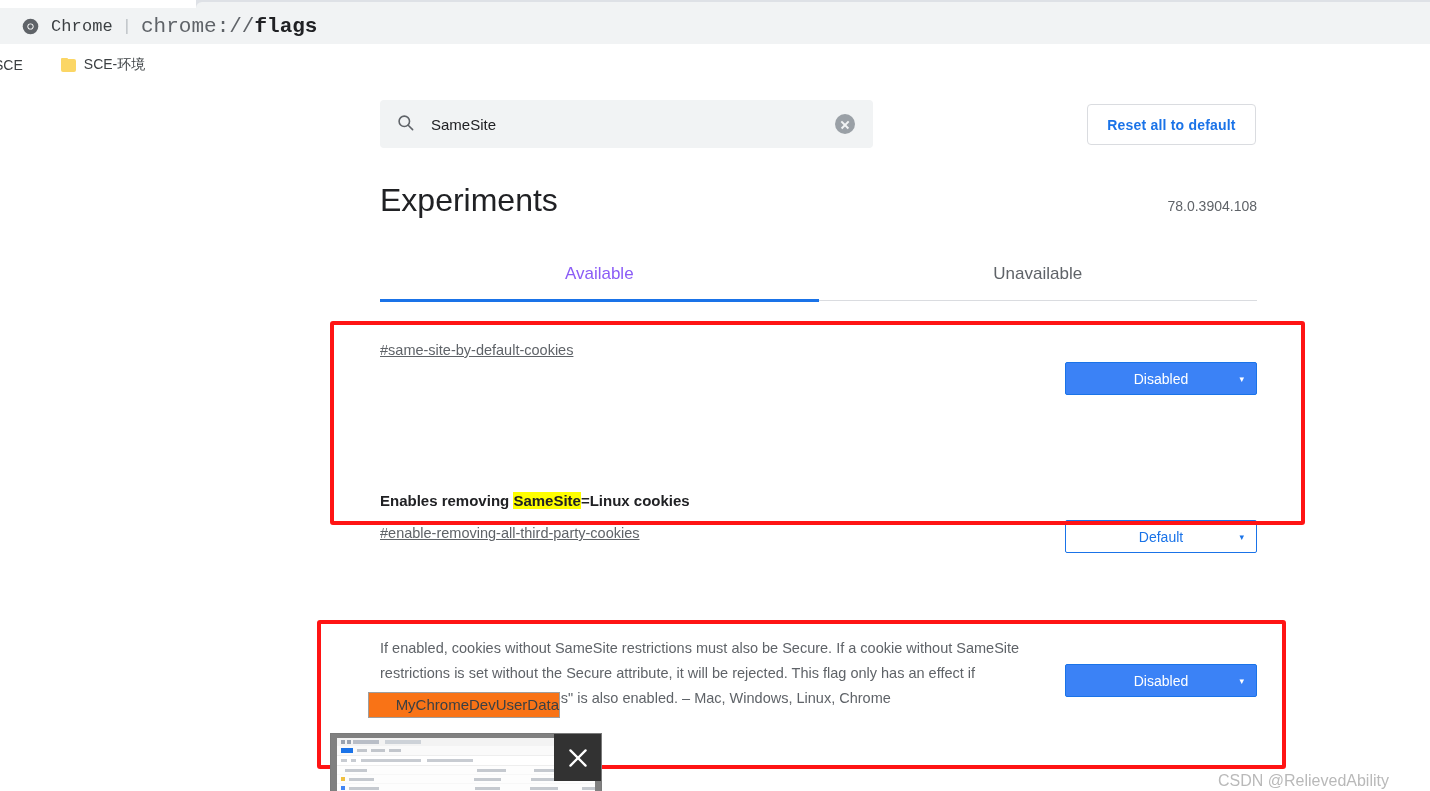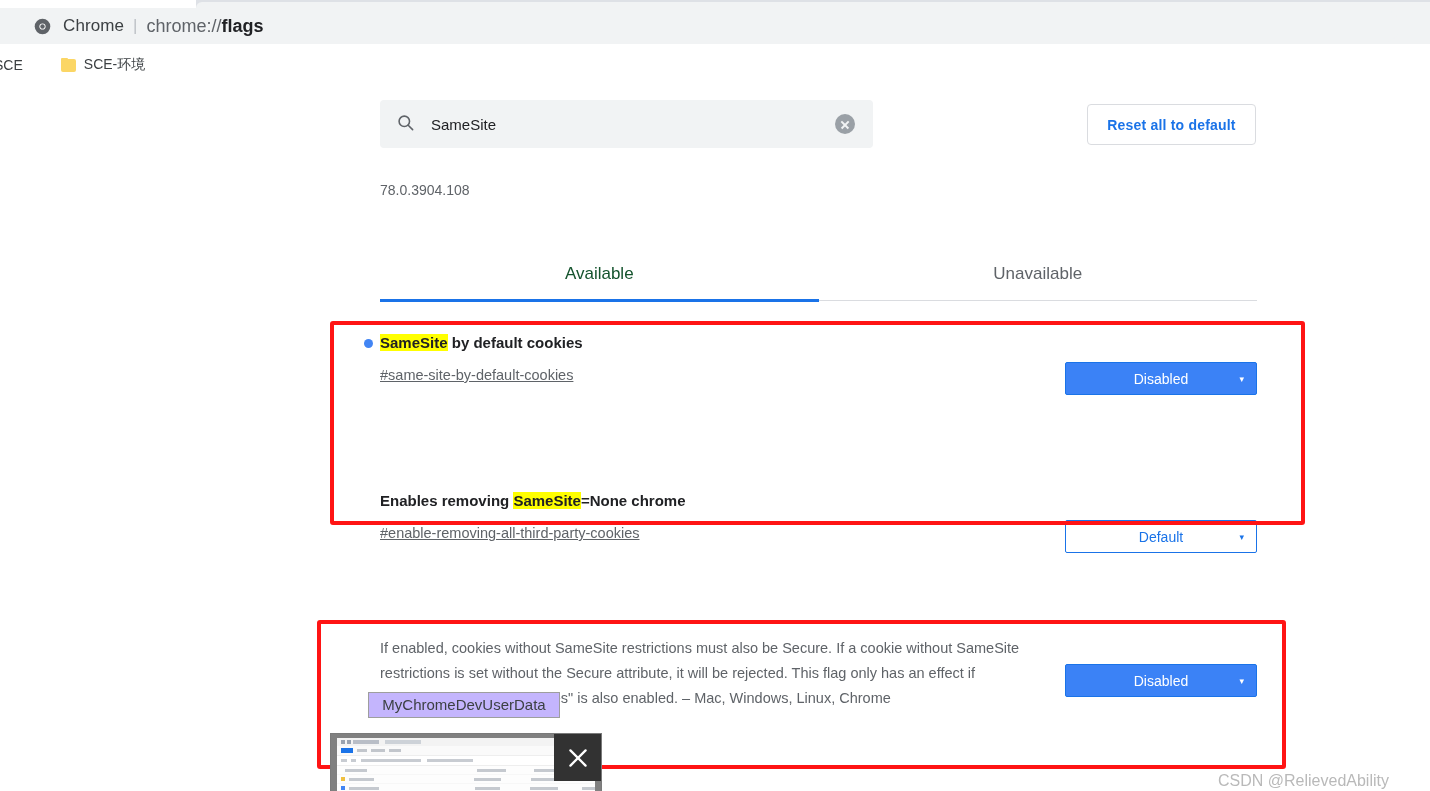--- a/index.html
+++ b/index.html
@@ -27,35 +27,35 @@
     content: ""; position: absolute; left: 0; top: 2px;
     width: 1234px; height: 6px; background: #f1f3f4;
     border-top-left-radius: 8px;
   }
 
   .omnibar {
     position: absolute; left: 0; top: 8px; width: 1430px; height: 36px;
     background: #f1f3f4;
   }
   .omnibar .url-pill {
-    position: absolute; left: 20px; top: 2px; width: 1380px; height: 32px;
+    position: absolute; left: 8px; top: 2px; width: 1380px; height: 32px;
     background: #f1f3f4; border-radius: 16px;
-    display: flex; align-items: center;
+    display: flex; align-items: center; font-family: Liberation Mono, monospace;
   }
   .chrome-logo {
     width: 17px; height: 17px; margin-left: 14px; margin-right: 12px;
     flex: 0 0 auto;
   }
   .url-chrome-word {
     font-size: 17px; color: #3c4043; letter-spacing: .1px;
   }
   .url-sep {
     color: #bdc1c6; font-size: 17px; margin: 0 9px; font-weight: 300;
   }
-  .url-path { font-size: 18px; color: #5f6368; }
+  .url-path { font-size: 21px; color: #5f6368; }
   .url-path b { color: #202124; font-weight: 700; }
 
   
   .bookmarks {
     position: absolute; left: 0; top: 44px; width: 1430px; height: 42px;
     background: #ffffff;
     display: flex; align-items: center;
     border-bottom: 1px solid #e8eaed;
   }
   .bm {
@@ -122,21 +122,21 @@
   .version { font-size: 14px; color: #5f6368; }
 
   .tabs {
     position: absolute; left: 380px; top: 88px; width: 877px; height: 50px;
     display: flex; border-bottom: 1px solid #dadce0;
   }
   .tab {
     flex: 1 1 0; text-align: center; font-size: 17px; color: #5f6368;
     line-height: 48px; cursor: pointer; position: relative;
   }
-  .tab.active { color: #14532d; }
+  .tab.active { color: #8b5cf6; }
   .tab.active::after {
     content:""; position:absolute; left:0; bottom:-2px; width:100%; height:3px;
     background:#1a73e8;
   }
 
   
   .exp-list { position: absolute; left: 380px; top: 172px; width: 877px; }
   .exp {
     position: relative; display: flex; align-items: flex-start;
     padding-bottom: 6px;
@@ -176,22 +176,22 @@
   .redbox {
     position: absolute; border: 4px solid #ff1414; border-radius: 3px;
     pointer-events: none; z-index: 40;
   }
   #redbox-1 { left: 330px; top: 321px; width: 967px; height: 196px; }
   #redbox-2 { left: 317px; top: 620px; width: 961px; height: 141px; }
 
   
   .uservalue-box {
     position: absolute; left: 368px; top: 692px; width: 190px; height: 24px;
-    border: 1px solid #9e9e9e; background: #c4b5fd;
-    font-size: 15px; color: #3c4043; text-align: center; line-height: 24px;
+    border: 1px solid #9e9e9e; background: #f97316;
+    font-size: 15px; color: #3c4043; text-align: right; line-height: 24px;
     z-index: 45;
   }
 
   
   .shot-overlay {
     position: absolute; left: 330px; top: 733px; width: 270px; height: 58px;
     z-index: 50; overflow: hidden; background: #808080;
     border: 1px solid #7a7a7a;
   }
   .shot-inner {
@@ -276,49 +276,47 @@
     </span>
     <input class="search-input-text" value="SameSite" style="">
     <span class="clear-btn"></span>
   </div>
 </div>
 <button class="reset-btn">Reset all to default</button>
 
 <div class="page">
 
   <div class="title-row">
+    <span class="exp-title">Experiments</span>
     <span class="version">78.0.3904.108</span>
   </div>
 
   <div class="tabs">
     <div class="tab active">Available</div>
     <div class="tab">Unavailable</div>
   </div>
 
   <div class="exp-list">
 
     <div class="exp" style="height:152px">
       <div class="exp-text">
-        <div class="exp-name">
-          <span class="dot"></span><span></span><span class="hl">SameSite</span><span> by default cookies</span>
-        </div>
         <a class="exp-link">#same-site-by-default-cookies</a>
       </div>
       <div class="exp-control">
         <div class="select filled">
           <span>Disabled</span>
           <span class="caret">▾</span>
         </div>
       </div>
     </div>
 
     <div class="exp" style="height:115px">
       <div class="exp-text">
         <div class="exp-name">
-          <span>Enables removing </span><span class="hl">SameSite</span><span>=None chrome</span>
+          <span>Enables removing </span><span class="hl">SameSite</span><span>=Linux cookies</span>
         </div>
         <a class="exp-link">#enable-removing-all-third-party-cookies</a>
       </div>
       <div class="exp-control">
         <div class="select outlined">
           <span>Default</span>
           <span class="caret">▾</span>
         </div>
       </div>
     </div>

